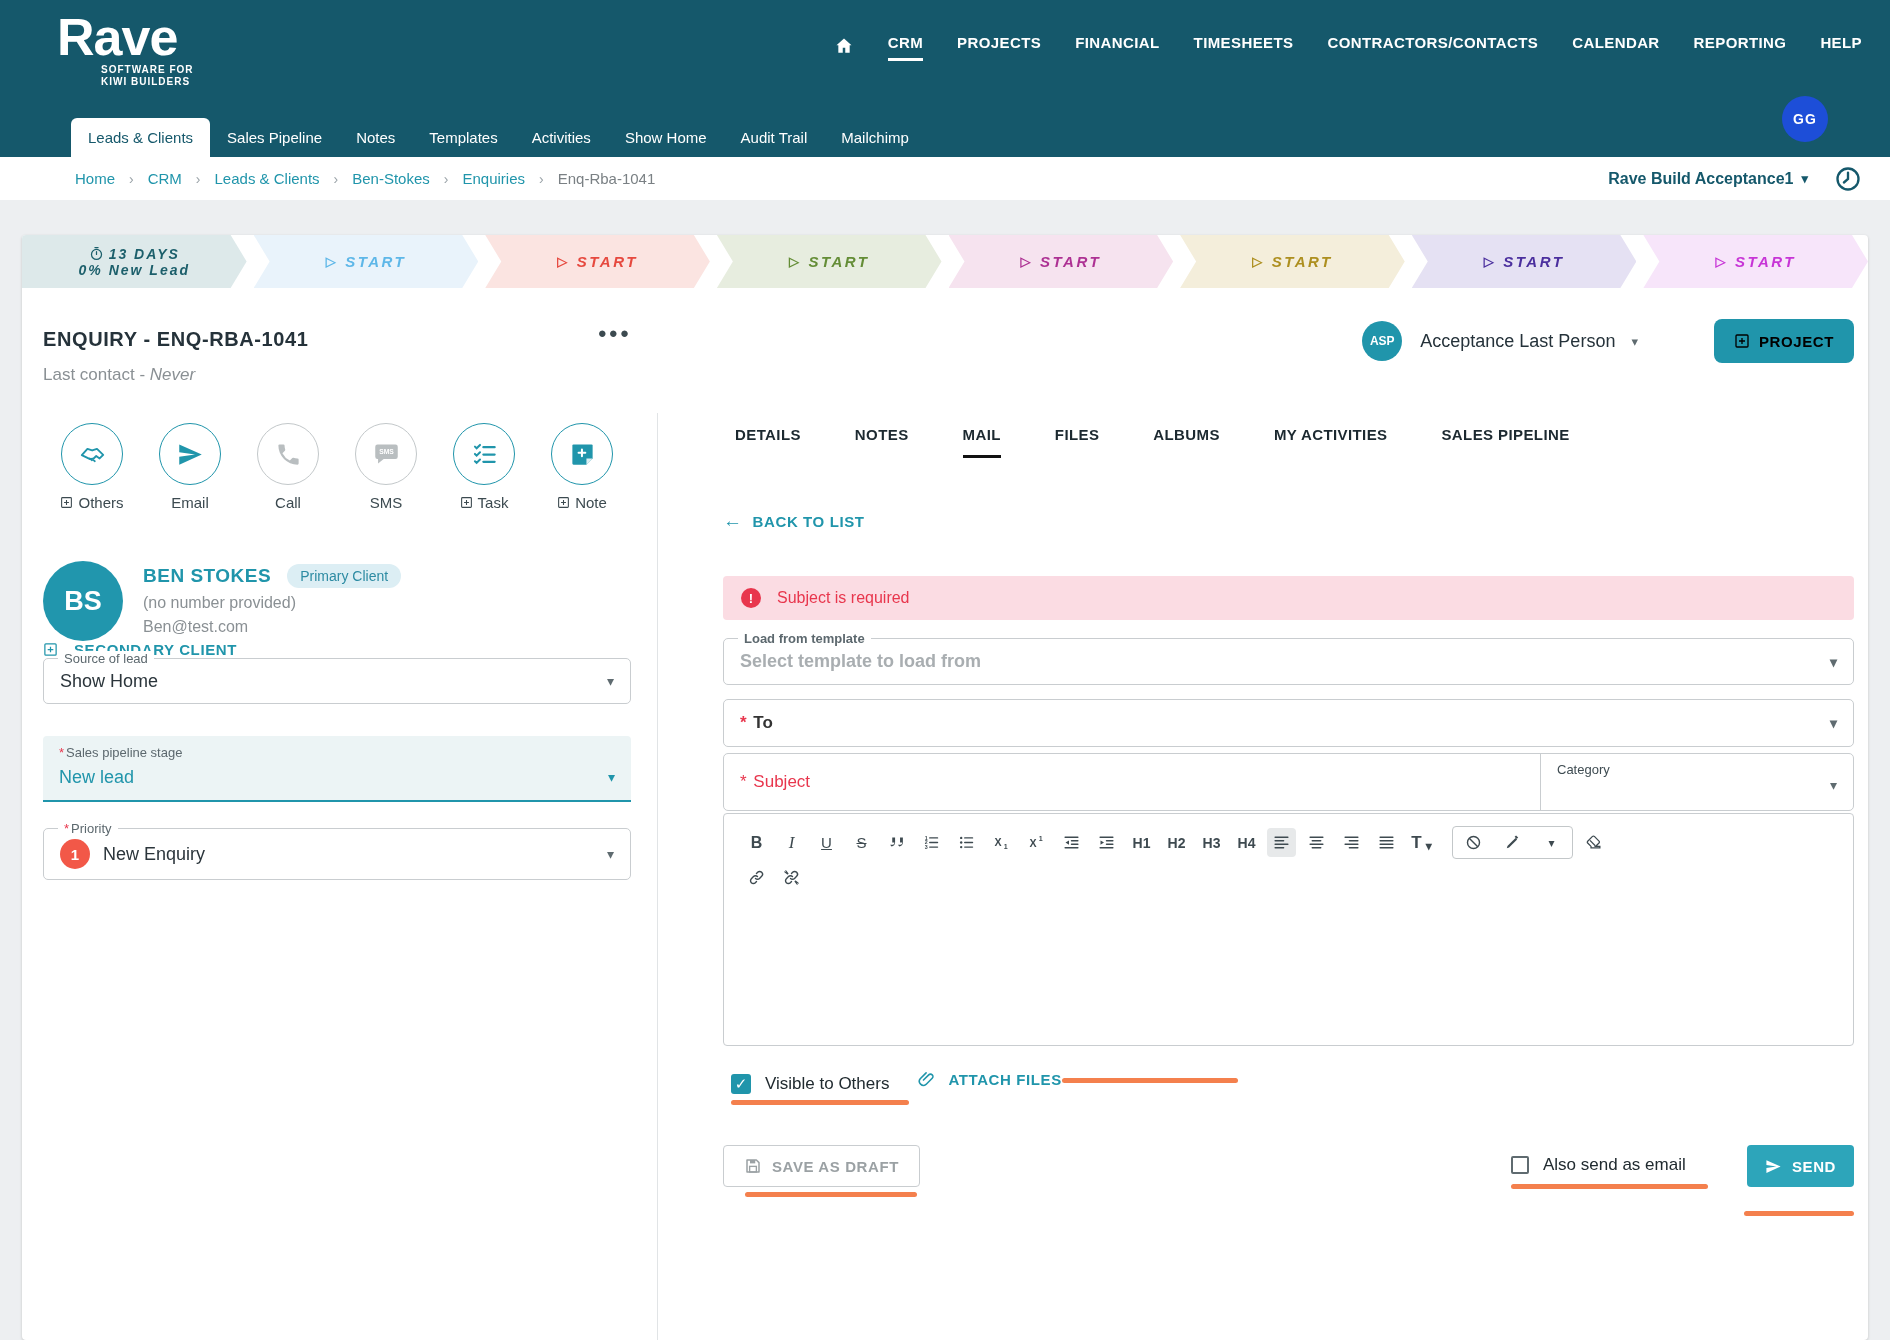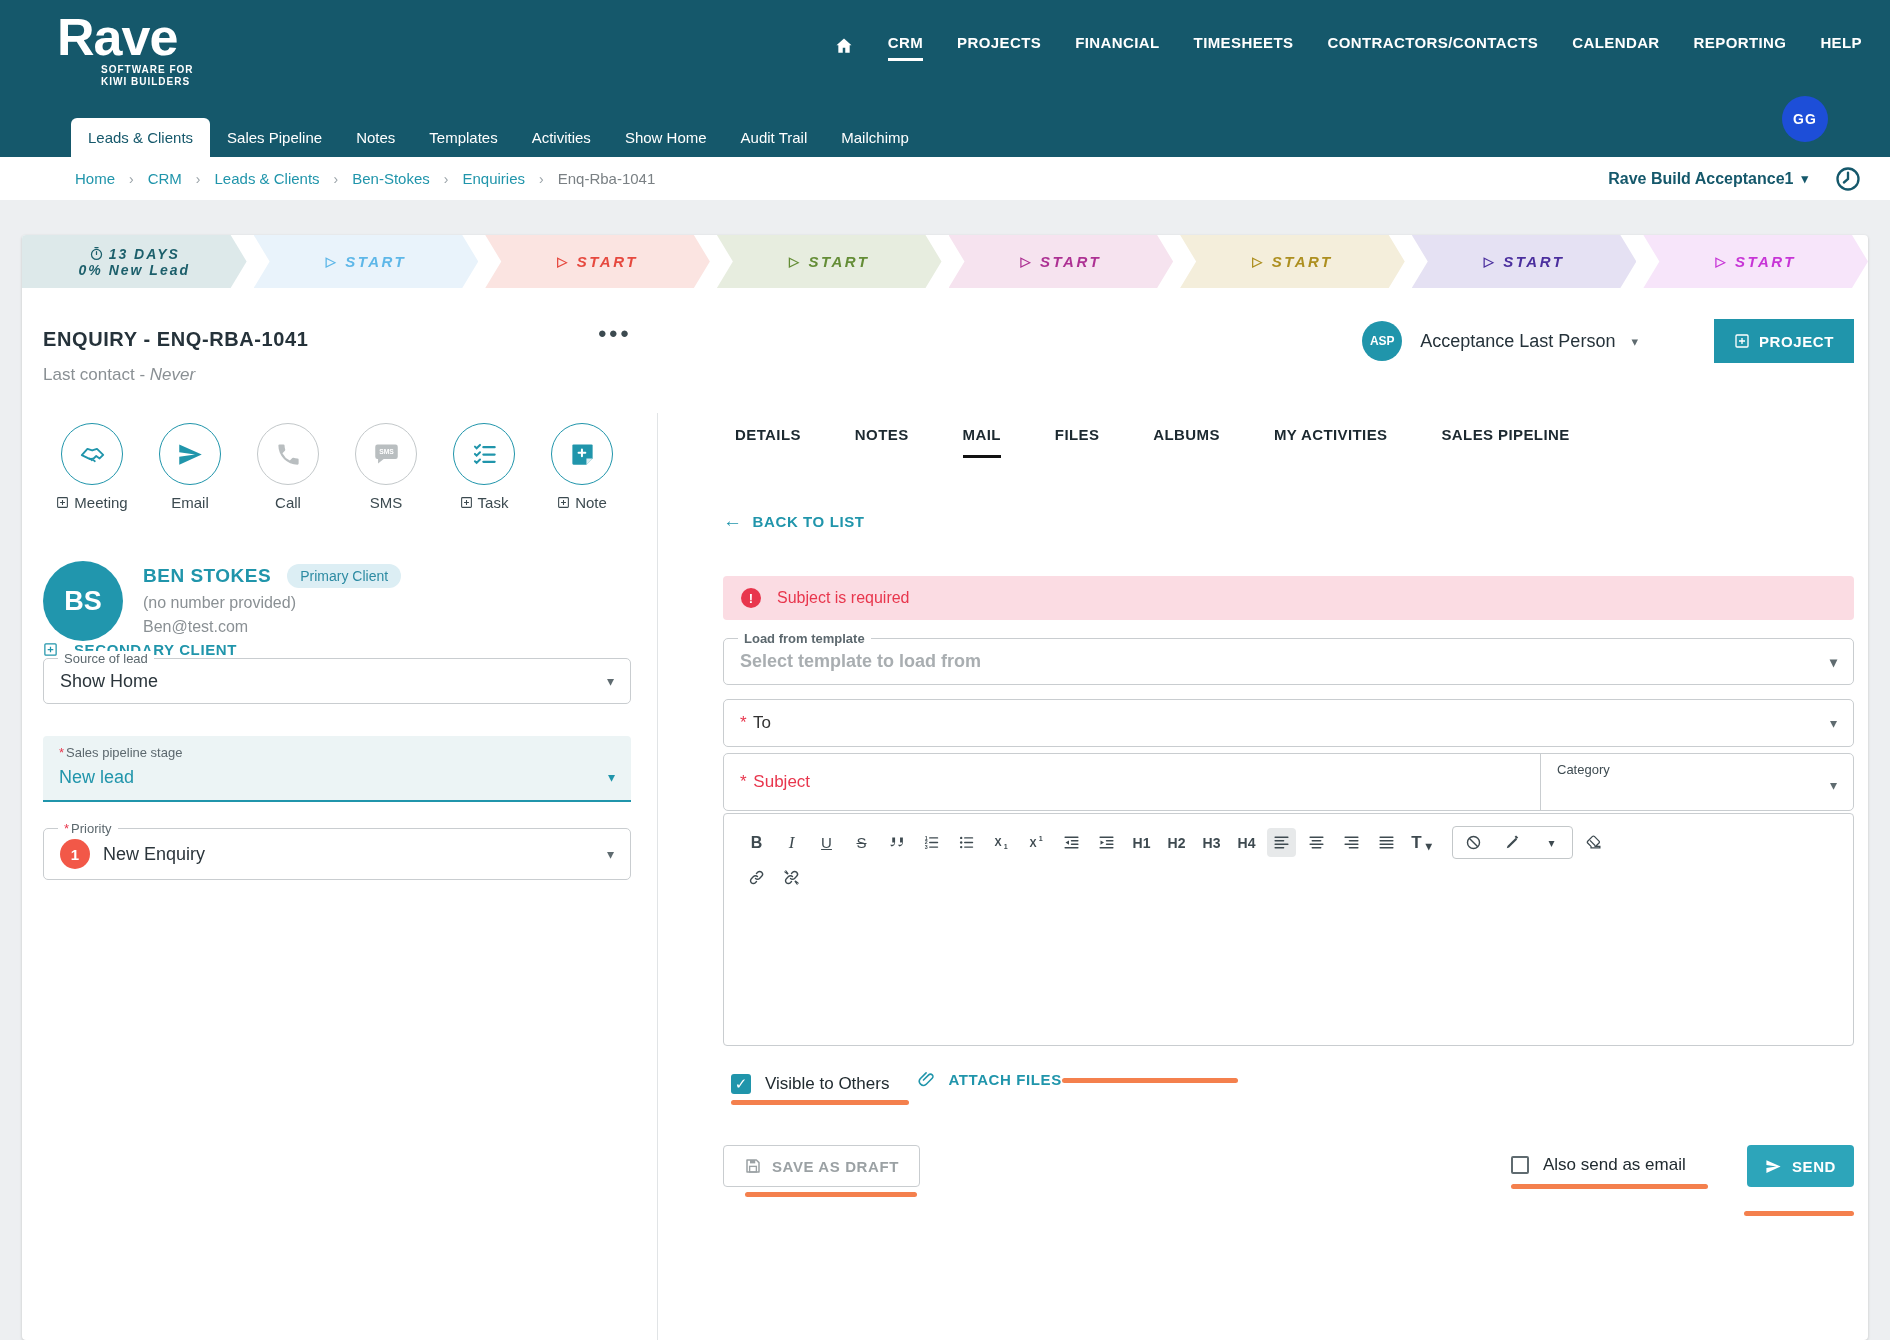--- a/index.html
+++ b/index.html
@@ -98,21 +98,21 @@
   .priority-badge { width:30px; height:30px; border-radius:50%; background:#f25848; color:#fff;
         font-size:15px; font-weight:bold; display:flex; align-items:center; justify-content:center; margin-right:13px; }
 
   
   .right-panel { flex:1; padding:30px 14px 0 66px; }
   .owner-row { display:flex; align-items:center; justify-content:flex-end; gap:18px; height:46px; }
   .avatar-asp { width:40px; height:40px; border-radius:50%; background:#2095ab; color:#fff;
         font-size:12px; font-weight:bold; display:flex; align-items:center; justify-content:center; }
   .owner-name { font-size:18px; color:#25323a; display:flex; align-items:center; gap:16px; cursor:pointer; }
   .owner-name .caret { color:#5f6b70; }
-  .btn-project { margin-left:58px; background:#2095ab; color:#ffffff; border:none; border-radius:0;
+  .btn-project { margin-left:58px; background:#2095ab; color:#000000; border:none; border-radius:8px;
         height:44px; padding:0 20px; font-size:15px; font-weight:bold; letter-spacing:.6px;
         display:flex; align-items:center; gap:9px; cursor:pointer; font-family:inherit; }
   .btn-project .plus-sq { width:16px; height:16px; }
 
   .detail-tabs { margin-top:62px; display:flex; gap:54px; padding-left:12px; }
   .dtab { font-size:15px; font-weight:bold; letter-spacing:.4px; color:#1c2930; padding-bottom:12px;
           border-bottom:3px solid transparent; cursor:pointer; white-space:nowrap; }
   .dtab.active { border-bottom-color:#111; }
 
   .back-link { margin-top:52px; display:flex; align-items:center; gap:10px; color:#2095ab;
@@ -124,21 +124,21 @@
   .error-icon { width:20px; height:20px; border-radius:50%; background:#e8364d; color:#fff;
         font-size:13px; font-weight:bold; display:flex; align-items:center; justify-content:center; }
   .error-text { color:#e8364d; font-size:16px; }
 
   .mail-field { position:relative; border:1px solid #c9cdd0; border-radius:5px; display:flex;
         align-items:center; padding:0 16px; cursor:pointer; }
   .mail-field .notch-label { position:absolute; top:-8px; left:14px; background:#fff; padding:0 6px;
         font-size:13px; color:#5c686e; }
   .placeholder { color:#a9aeb1; font-size:18px; flex:1; }
   .f-template { margin-top:18px; height:47px;font-weight:bold; }
-  .f-to { margin-top:14px; height:48px; }
+  .f-to { margin-top:14px; height:48px;font-weight:bold; }
   .f-to .lab { font-size:17px; color:#333; }
   .f-subject { margin-top:6px; height:58px; padding:0; }
   .subj-left { flex:1; display:flex; align-items:center; padding:0 16px; height:100%; }
   .subj-left .lab { font-size:17px; color:#e8364d; }
   .subj-right { width:313px; height:100%; border-left:1px solid #c9cdd0; position:relative;
         padding:8px 16px 0 16px; }
   .subj-right .cat-label { font-size:13px; color:#3f4c52; }
   .subj-right .field-caret { position:absolute; right:16px; top:24px; }
 
   .editor { margin-top:2px; border:1px solid #c9cdd0; border-radius:4px; height:233px; }
@@ -341,21 +341,21 @@
                   </svg>
                 </span>
               </div>
               <div class="action-label">
                 <span class="plus-sq">
                   <svg viewBox="0 0 24 24" style="width:100%;height:100%;display:block">
                     <rect x="3" y="3" width="18" height="18" rx="1.5" fill="none" stroke="currentColor" stroke-width="2"></rect>
                     <path d="M12 7.5v9M7.5 12h9" stroke="currentColor" stroke-width="2"></path>
                   </svg>
                 </span>
-                <span>Meeting</span>
+                <span>Others</span>
               </div>
             </div>
             <div class="action">
               <div class="action-circle">
                 <span style="width:27px;height:27px">
                   <svg viewBox="0 0 24 24" style="width:100%;height:100%;display:block">
                     <path d="M2 21l20-9L2 3v7l14 2-14 2z" fill="currentColor"></path>
                   </svg>
                 </span>
               </div>

